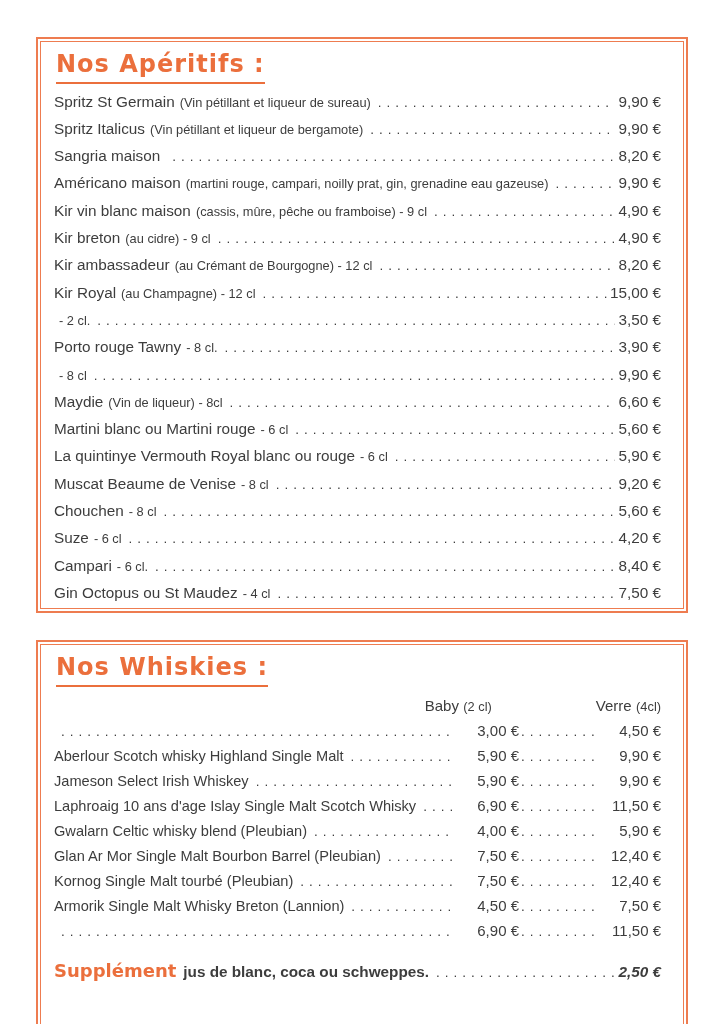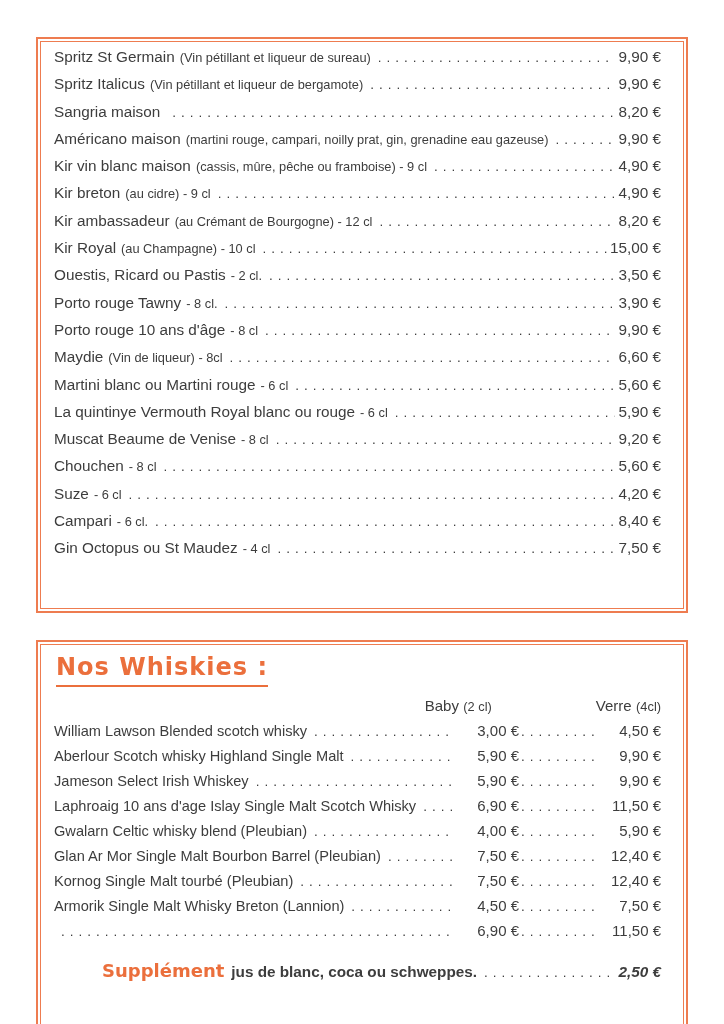--- a/index.html
+++ b/index.html
@@ -41,32 +41,33 @@
   .col-verre { flex:0 0 64px; width:64px; text-align:right; }
   .w-head { height:22px; margin:1px 0 3px;gap:14px; }
   .spacer { flex:1 1 0; }
   .wh-gap { flex:0 0 76px; }
   .wh-baby,.wh-verre { flex:0 0 auto; text-align:right; }
   .hl { font-size:15px; }
   .hs { font-size:12.8px; }
   .sup-row { height:26px; margin-top:13px; }
   .sup-label {
     font-family:"DejaVu Sans",sans-serif; font-weight:bold;
-    font-size:18px; color:#eb6f3c; margin-right:7px; flex:0 0 auto;margin-left:48px;
+    font-size:18px; color:#eb6f3c; margin-right:7px; flex:0 0 auto;
   }
   .sup-text { font-size:15.3px; font-weight:bold; flex:0 0 auto; }
   .sup-price { font-weight:bold;font-style:italic; }
 </style>
 </head>
 <body>
 
 <div class="page">
 
   <section class="box box--aperitifs">
     <div class="box-inner">
+      <h2 class="section-title">Nos Apéritifs :</h2>
 
       <div>
         <div class="row ap-row">
           <span class="name">Spritz St Germain</span>
           <span class="detail">(Vin pétillant et liqueur de sureau)</span>
           <span class="dots">................................................................................................................................................................</span>
           <span class="price">9,90 €</span>
         </div>
         <div class="row ap-row">
           <span class="name">Spritz Italicus</span>
@@ -99,38 +100,36 @@
           <span class="price">4,90 €</span>
         </div>
         <div class="row ap-row">
           <span class="name">Kir ambassadeur</span>
           <span class="detail">(au Crémant de Bourgogne) - 12 cl</span>
           <span class="dots">................................................................................................................................................................</span>
           <span class="price">8,20 €</span>
         </div>
         <div class="row ap-row">
           <span class="name">Kir Royal</span>
-          <span class="detail">(au Champagne) - 10 cl</span>
+          <span class="detail">(au Champagne) - 12 cl</span>
           <span class="dots">................................................................................................................................................................</span>
           <span class="price">15,00 €</span>
         </div>
         <div class="row ap-row">
-          <span class="name">Ouestis, Ricard ou Pastis</span>
           <span class="detail">- 2 cl.</span>
           <span class="dots">................................................................................................................................................................</span>
           <span class="price">3,50 €</span>
         </div>
         <div class="row ap-row">
           <span class="name">Porto rouge Tawny</span>
           <span class="detail">- 8 cl.</span>
           <span class="dots">................................................................................................................................................................</span>
           <span class="price">3,90 €</span>
         </div>
         <div class="row ap-row">
-          <span class="name">Porto rouge 10 ans d'âge</span>
           <span class="detail">- 8 cl</span>
           <span class="dots">................................................................................................................................................................</span>
           <span class="price">9,90 €</span>
         </div>
         <div class="row ap-row">
           <span class="name">Maydie</span>
           <span class="detail">(Vin de liqueur) - 8cl</span>
           <span class="dots">................................................................................................................................................................</span>
           <span class="price">6,60 €</span>
         </div>
@@ -186,21 +185,20 @@
 
       <div class="row w-head">
         <span class="spacer"></span>
         <span class="wh-baby"><span class="hl">Baby</span> <span class="hs">(2 cl)</span></span>
         <span class="wh-gap"></span>
         <span class="wh-verre"><span class="hl">Verre</span> <span class="hs">(4cl)</span></span>
       </div>
 
       <div>
         <div class="row w-row">
-          <span class="name">William Lawson Blended scotch whisky</span>
           <span class="dots">................................................................................................................................................................</span>
           <span class="price col-baby">3,00 €</span>
           <span class="dots col-mid">................................................................................................................................................................</span>
           <span class="price col-verre">4,50 €</span>
         </div>
         <div class="row w-row">
           <span class="name">Aberlour Scotch whisky Highland Single Malt</span>
           <span class="dots">................................................................................................................................................................</span>
           <span class="price col-baby">5,90 €</span>
           <span class="dots col-mid">................................................................................................................................................................</span>

